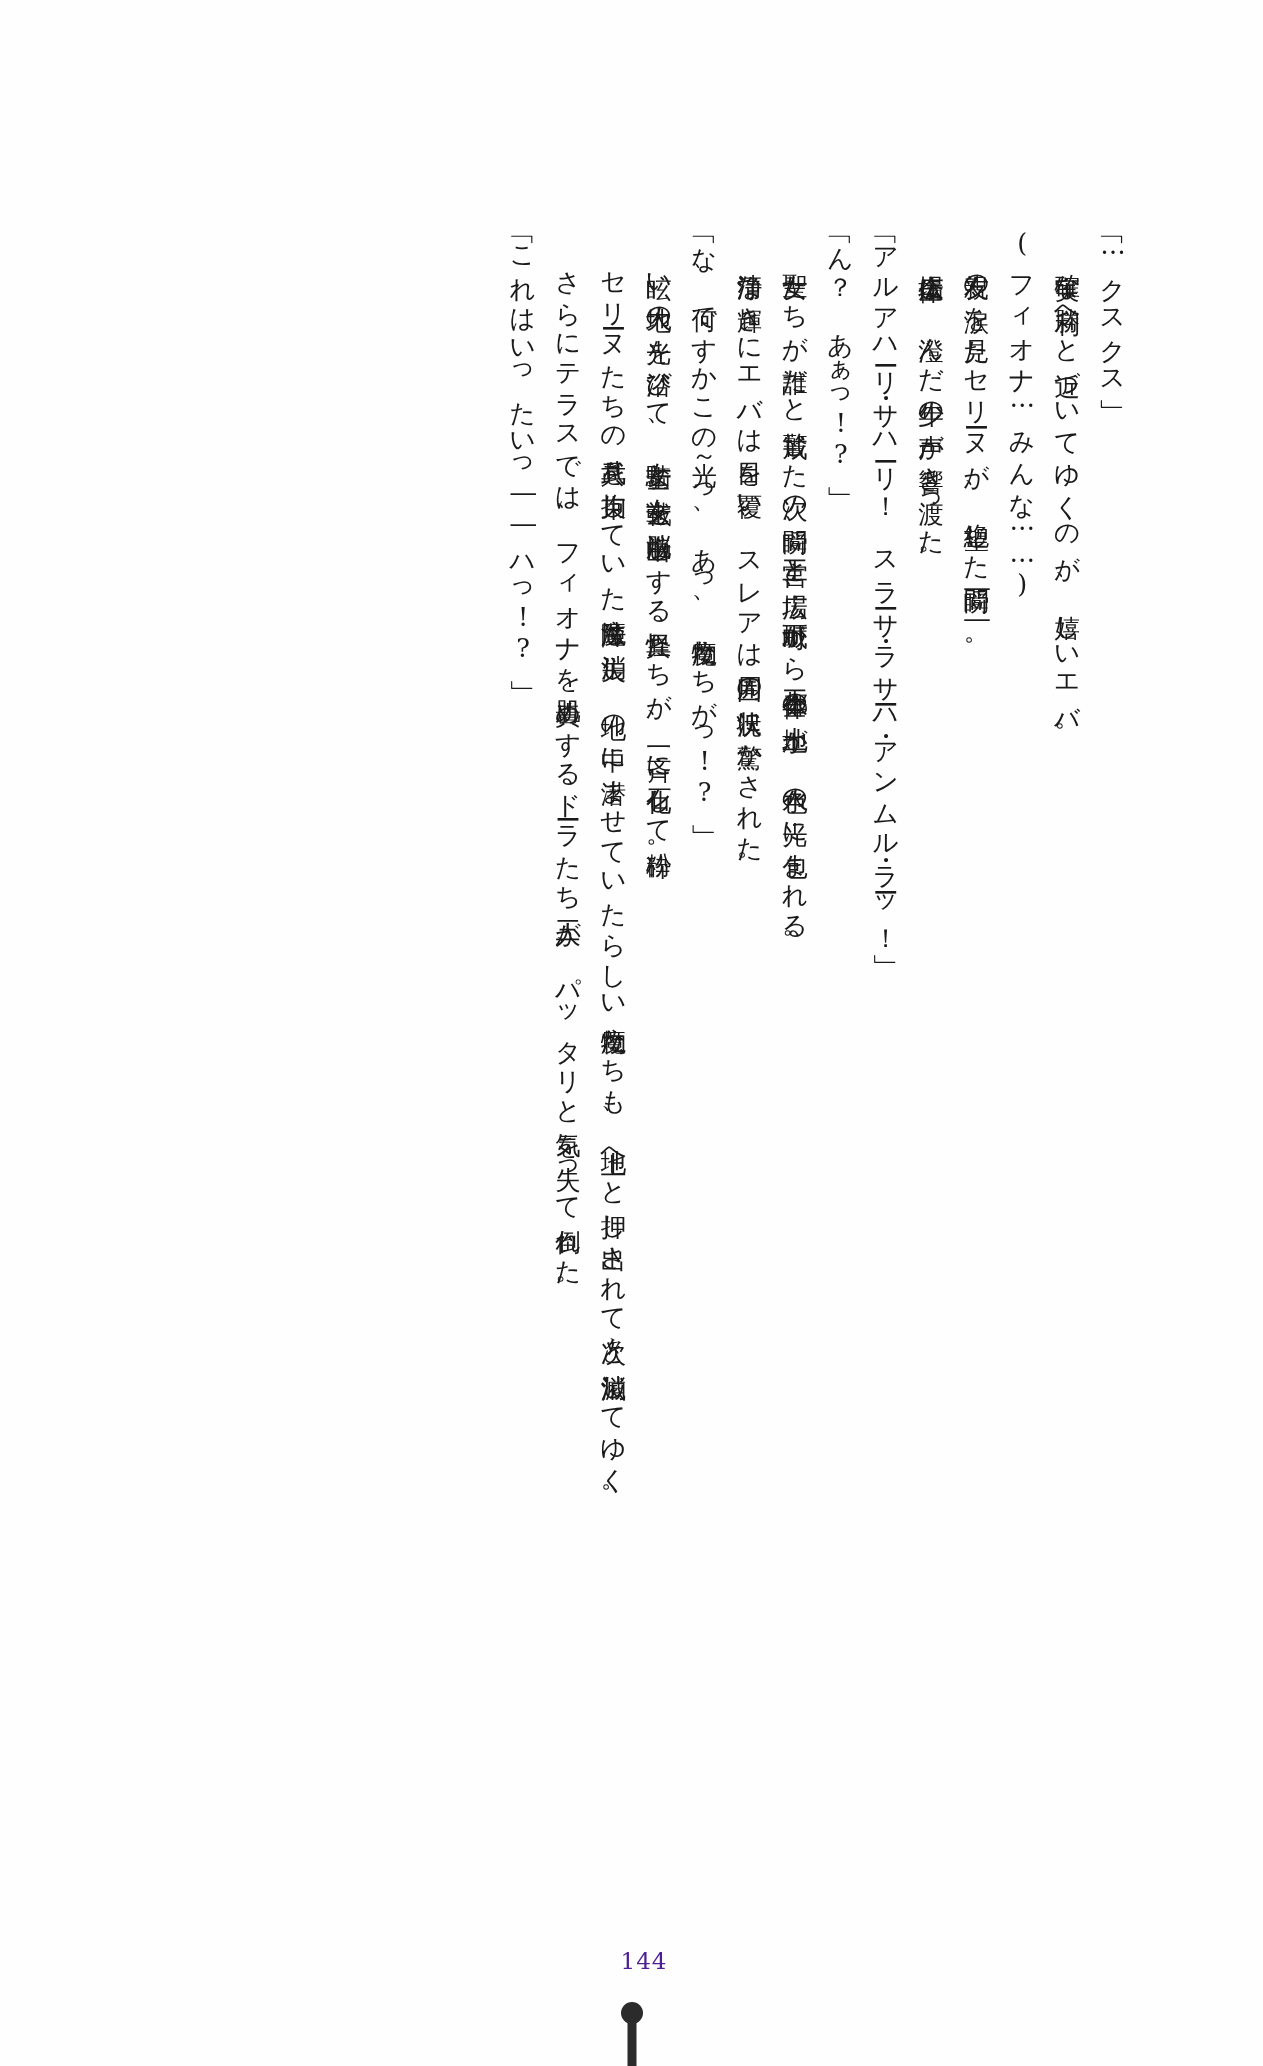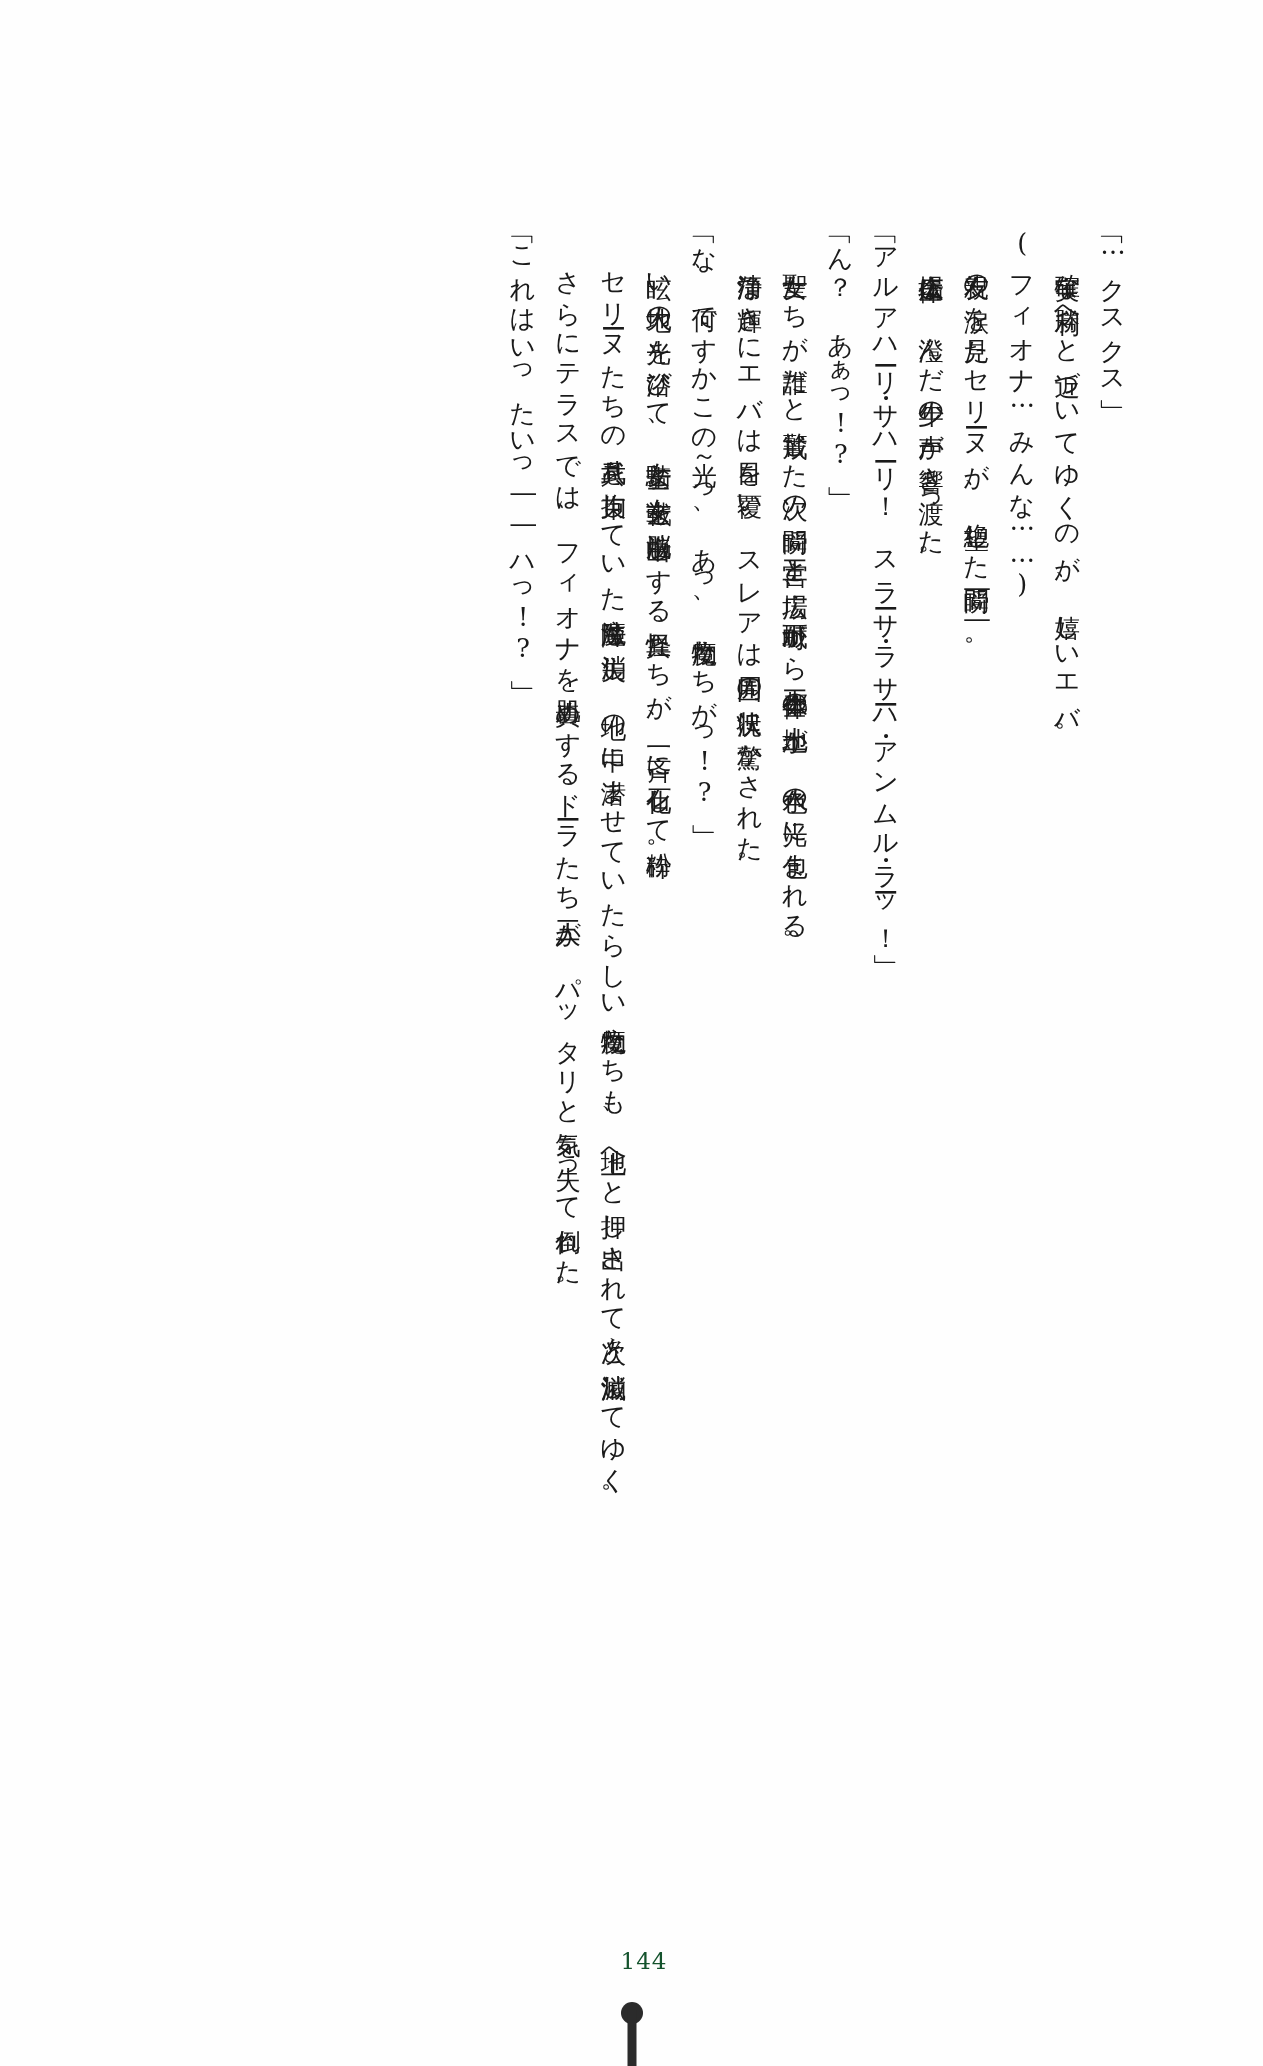--- a/index.html
+++ b/index.html
@@ -43,21 +43,21 @@
     text-indent: 1em;
   }
   .page-number {
     position: absolute;
     left: 0;
     right: 0;
     bottom: 92px;
     text-align: center;
     font-family: "DejaVu Serif", "Liberation Serif", serif;
     font-size: 23px;
-    color: #14532d;
+    color: #4c1d95;
     letter-spacing: 1px;
     margin-left: 25px;
   }
   .footer-mark {
     position: absolute;
     left: 50%;
     bottom: 0;
     transform: translateX(-50%);
     width: 9px;
     height: 56px;

